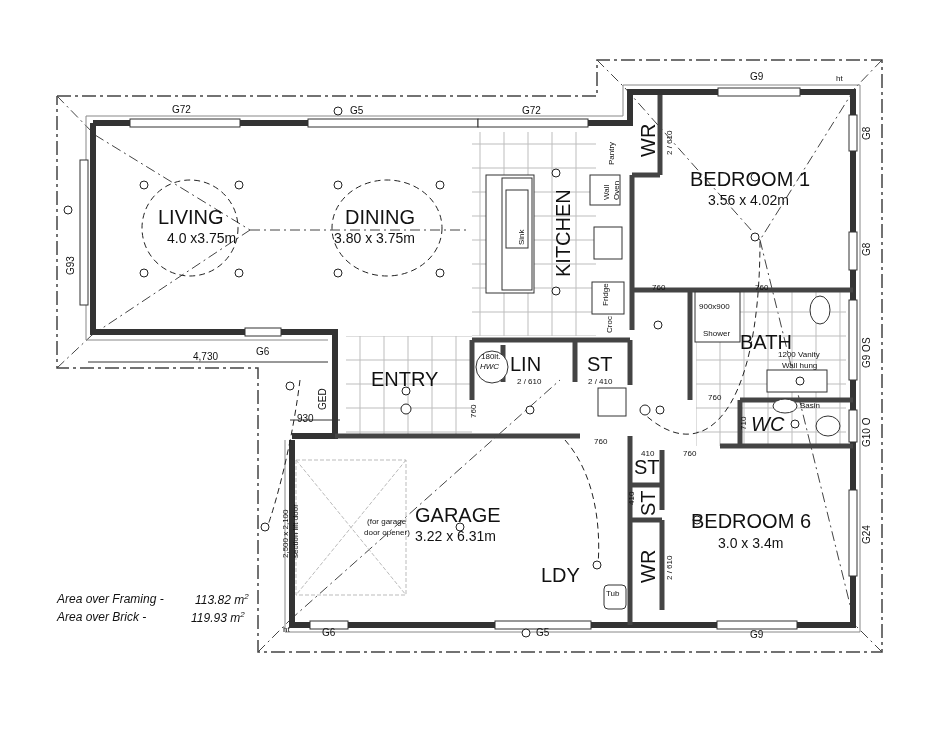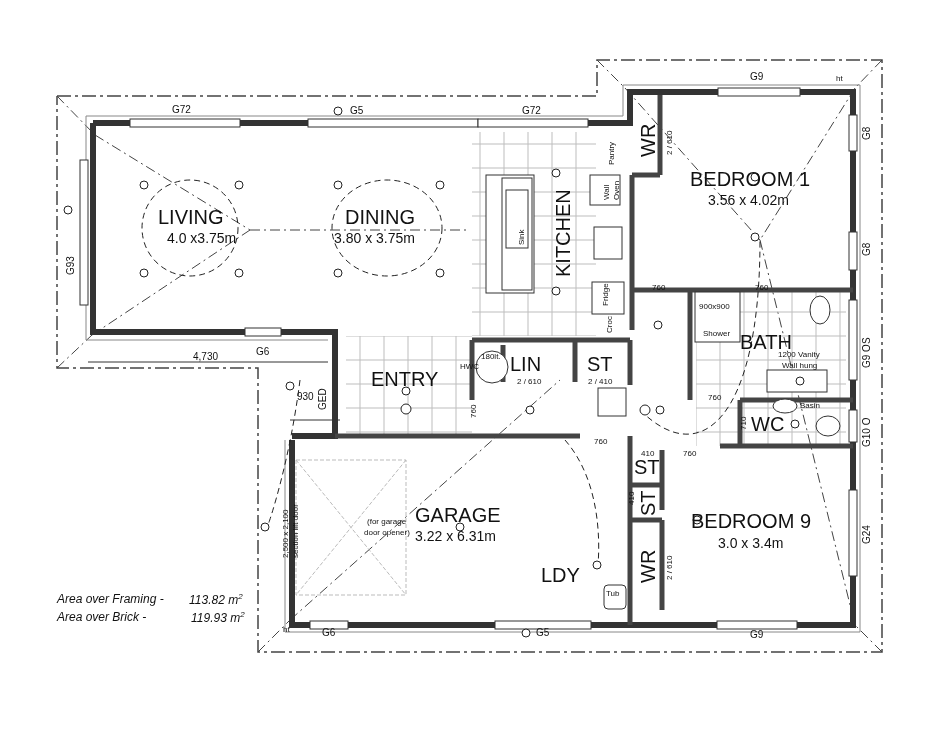--- a/index.html
+++ b/index.html
@@ -166,24 +166,24 @@
   </g>
 </svg>
 
 <span class="lbl room" style="left:158px;top:207px;text-align:center;">LIVING</span>
 <span class="lbl dim" style="left:152px;top:231px;margin-left:15px;">4.0 x3.75m</span>
 <span class="lbl room" style="left:345px;top:207px;">DINING</span>
 <span class="lbl dim" style="left:334px;top:231px;">3.80 x 3.75m</span>
 <span class="lbl room rot" style="left:553px;top:277px;transform:rotate(-90deg);">KITCHEN</span>
 <span class="lbl room" style="left:690px;top:169px;">BEDROOM 1</span>
 <span class="lbl dim" style="left:708px;top:193px;">3.56 x 4.02m</span>
-<span class="lbl room" style="left:691px;top:511px;">BEDROOM 9</span>
+<span class="lbl room" style="left:691px;top:511px;">BEDROOM 6</span>
 <span class="lbl dim" style="left:718px;top:536px;">3.0 x 3.4m</span>
 <span class="lbl room" style="left:740px;top:332px;">BATH</span>
-<span class="lbl room" style="left:751px;top:414px;">WC</span>
+<span class="lbl room" style="left:751px;top:414px;font-style:italic;">WC</span>
 <span class="lbl room" style="left:371px;top:369px;">ENTRY</span>
 <span class="lbl room" style="left:415px;top:505px;">GARAGE</span>
 <span class="lbl dim" style="left:415px;top:529px;">3.22 x 6.31m</span>
 <span class="lbl room" style="left:541px;top:565px;">LDY</span>
 <span class="lbl room" style="left:510px;top:354px;">LIN</span>
 <span class="lbl room" style="left:587px;top:354px;">ST</span>
 <span class="lbl room" style="left:634px;top:457px;">ST</span>
 <span class="lbl room rot" style="left:638px;top:516px;transform:rotate(-90deg);">ST</span>
 <span class="lbl room rot" style="left:638px;top:157px;transform:rotate(-90deg);">WR</span>
 <span class="lbl room rot" style="left:638px;top:583px;transform:rotate(-90deg);">WR</span>
@@ -204,21 +204,21 @@
 <span class="lbl sm rot" style="left:66px;top:275px;transform:rotate(-90deg);">G93</span>
 <span class="lbl sm rot" style="left:318px;top:410px;transform:rotate(-90deg);">GED</span>
 
 <span class="lbl xs rot" style="left:608px;top:165px;transform:rotate(-90deg);">Pantry</span>
 <span class="lbl xs rot" style="left:603px;top:200px;transform:rotate(-90deg);">Wall</span>
 <span class="lbl xs rot" style="left:613px;top:200px;transform:rotate(-90deg);">Oven</span>
 <span class="lbl xs rot" style="left:602px;top:306px;transform:rotate(-90deg);">Fridge</span>
 <span class="lbl xs rot" style="left:606px;top:333px;transform:rotate(-90deg);">Croc</span>
 <span class="lbl xs rot" style="left:518px;top:245px;transform:rotate(-90deg);">Sink</span>
 <span class="lbl xs" style="left:481px;top:353px;">180lt.</span>
-<span class="lbl xs" style="left:460px;top:363px;">HWC</span>
+<span class="lbl xs" style="left:480px;top:363px;font-style:italic;">HWC</span>
 <span class="lbl xs" style="left:699px;top:303px;">900x900</span>
 <span class="lbl xs" style="left:703px;top:314px;margin-top:16px;">Shower</span>
 <span class="lbl xs" style="left:778px;top:351px;text-align:center;">1200 Vanity</span>
 <span class="lbl xs" style="left:782px;top:362px;">Wall hung</span>
 <span class="lbl xs" style="left:800px;top:402px;">Basin</span>
 <span class="lbl xs" style="left:606px;top:590px;">Tub</span>
 <span class="lbl xs" style="left:367px;top:518px;">(for garage</span>
 <span class="lbl xs" style="left:364px;top:529px;">door opener)</span>
 <span class="lbl xs rot" style="left:282px;top:558px;transform:rotate(-90deg);">2,500 x 2,100</span>
 <span class="lbl xs rot" style="left:292px;top:558px;transform:rotate(-90deg);">section lift door</span>
@@ -233,18 +233,18 @@
 <span class="lbl xs" style="left:755px;top:284px;">760</span>
 <span class="lbl xs" style="left:708px;top:394px;">760</span>
 <span class="lbl xs rot" style="left:740px;top:430px;transform:rotate(-90deg);">710</span>
 <span class="lbl xs rot" style="left:470px;top:418px;transform:rotate(-90deg);">760</span>
 <span class="lbl xs" style="left:594px;top:438px;">760</span>
 <span class="lbl xs" style="left:683px;top:450px;">760</span>
 <span class="lbl xs" style="left:641px;top:450px;">410</span>
 <span class="lbl xs rot" style="left:628px;top:505px;transform:rotate(-90deg);">410</span>
 
 <span class="lbl sm" style="left:193px;top:352px;text-align:center;">4,730</span>
-<span class="lbl sm" style="left:297px;top:392px;">930</span>
+<span class="lbl sm" style="left:297px;top:414px;">930</span>
 
 <div class="area" style="left:57px;top:592px;">Area over Framing -</div>
-<div class="area" style="left:189px;top:592px;text-align:center;"><span>113.82 m</span><sup style="font-size:8px;">2</sup></div>
+<div class="area" style="left:195px;top:592px;text-align:center;"><span>113.82 m</span><sup style="font-size:8px;">2</sup></div>
 <div class="area" style="left:57px;top:610px;">Area over Brick -</div>
 <div class="area" style="left:191px;top:610px;"><span>119.93 m</span><sup style="font-size:8px;">2</sup></div>
 
 </body></html>

